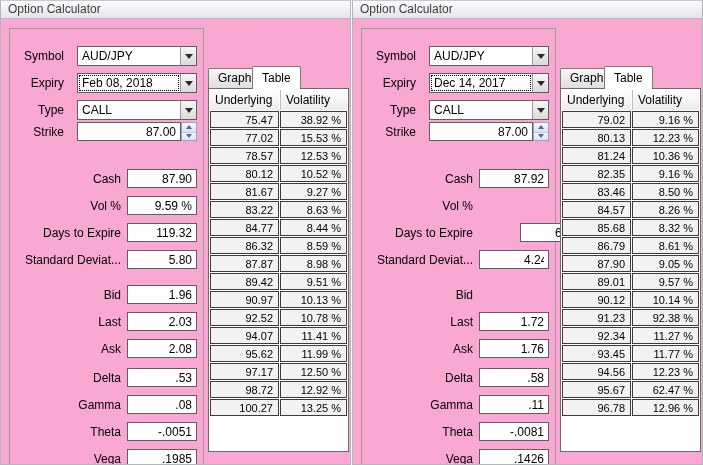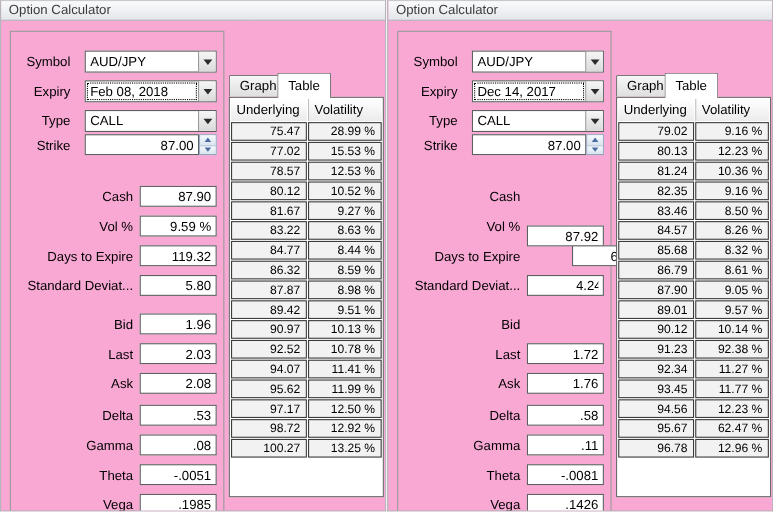--- a/index.html
+++ b/index.html
@@ -171,21 +171,21 @@
       <table class="vt">
         <thead>
           <tr>
             <th>Underlying</th>
             <th>Volatility</th>
           </tr>
         </thead>
         <tbody>
             <tr>
               <td>75.47</td>
-              <td>28.99 %</td>
+              <td>38.92 %</td>
             </tr>
             <tr>
               <td>77.02</td>
               <td>15.53 %</td>
             </tr>
             <tr>
               <td>78.57</td>
               <td>12.53 %</td>
             </tr>
             <tr>
@@ -284,21 +284,21 @@
     <div class="spinner" style="top:121px">
       <div class="spin-half">
           <i class="tri-up"></i>
         </div>
       <div class="spin-half">
           <i class="tri-dn"></i>
         </div>
     </div>
 
     <div class="lbl long" style="top:168px">Cash</div>
-    <input class="field val" style="top: 168px; margin-top: 36px;" value="87.92">
+    <input class="field val" style="top: 168px;" value="87.92">
     <div class="lbl long" style="top:195px">Vol %</div>
     <div class="lbl long" style="top:222px">Days to Expire</div>
     <input class="field val" style="top: 222px; margin-left: 41px;" value="63.32">
     <div class="lbl long" style="top:249px">Standard Deviat...</div>
     <input class="field val" style="top: 249px; padding-left: 44px;" value="4.24">
 
     <div class="lbl long" style="top:284px">Bid</div>
     <div class="lbl long" style="top:311px">Last</div>
     <input class="field val" style="top: 311px;" value="1.72">
     <div class="lbl long" style="top:338px">Ask</div>

